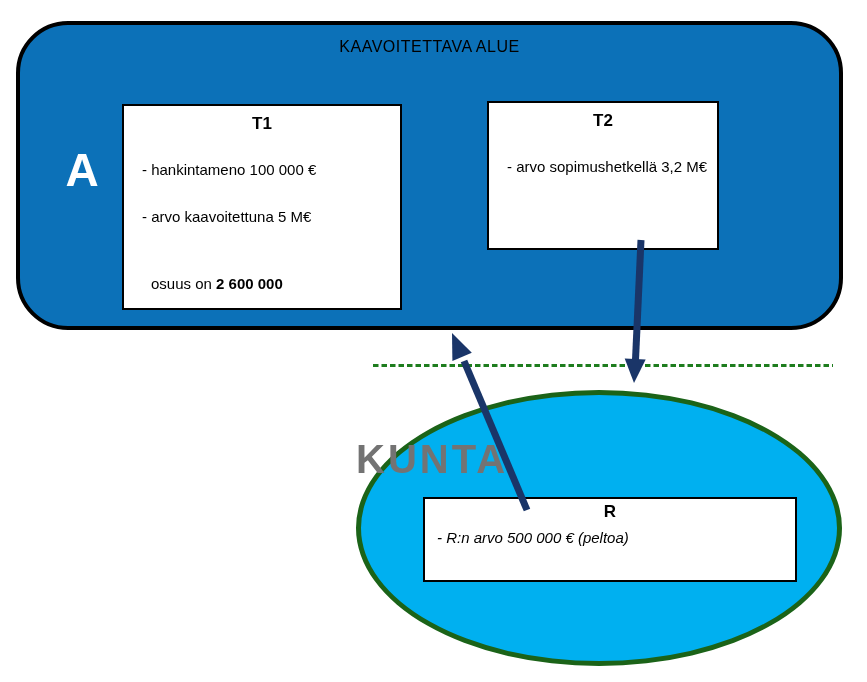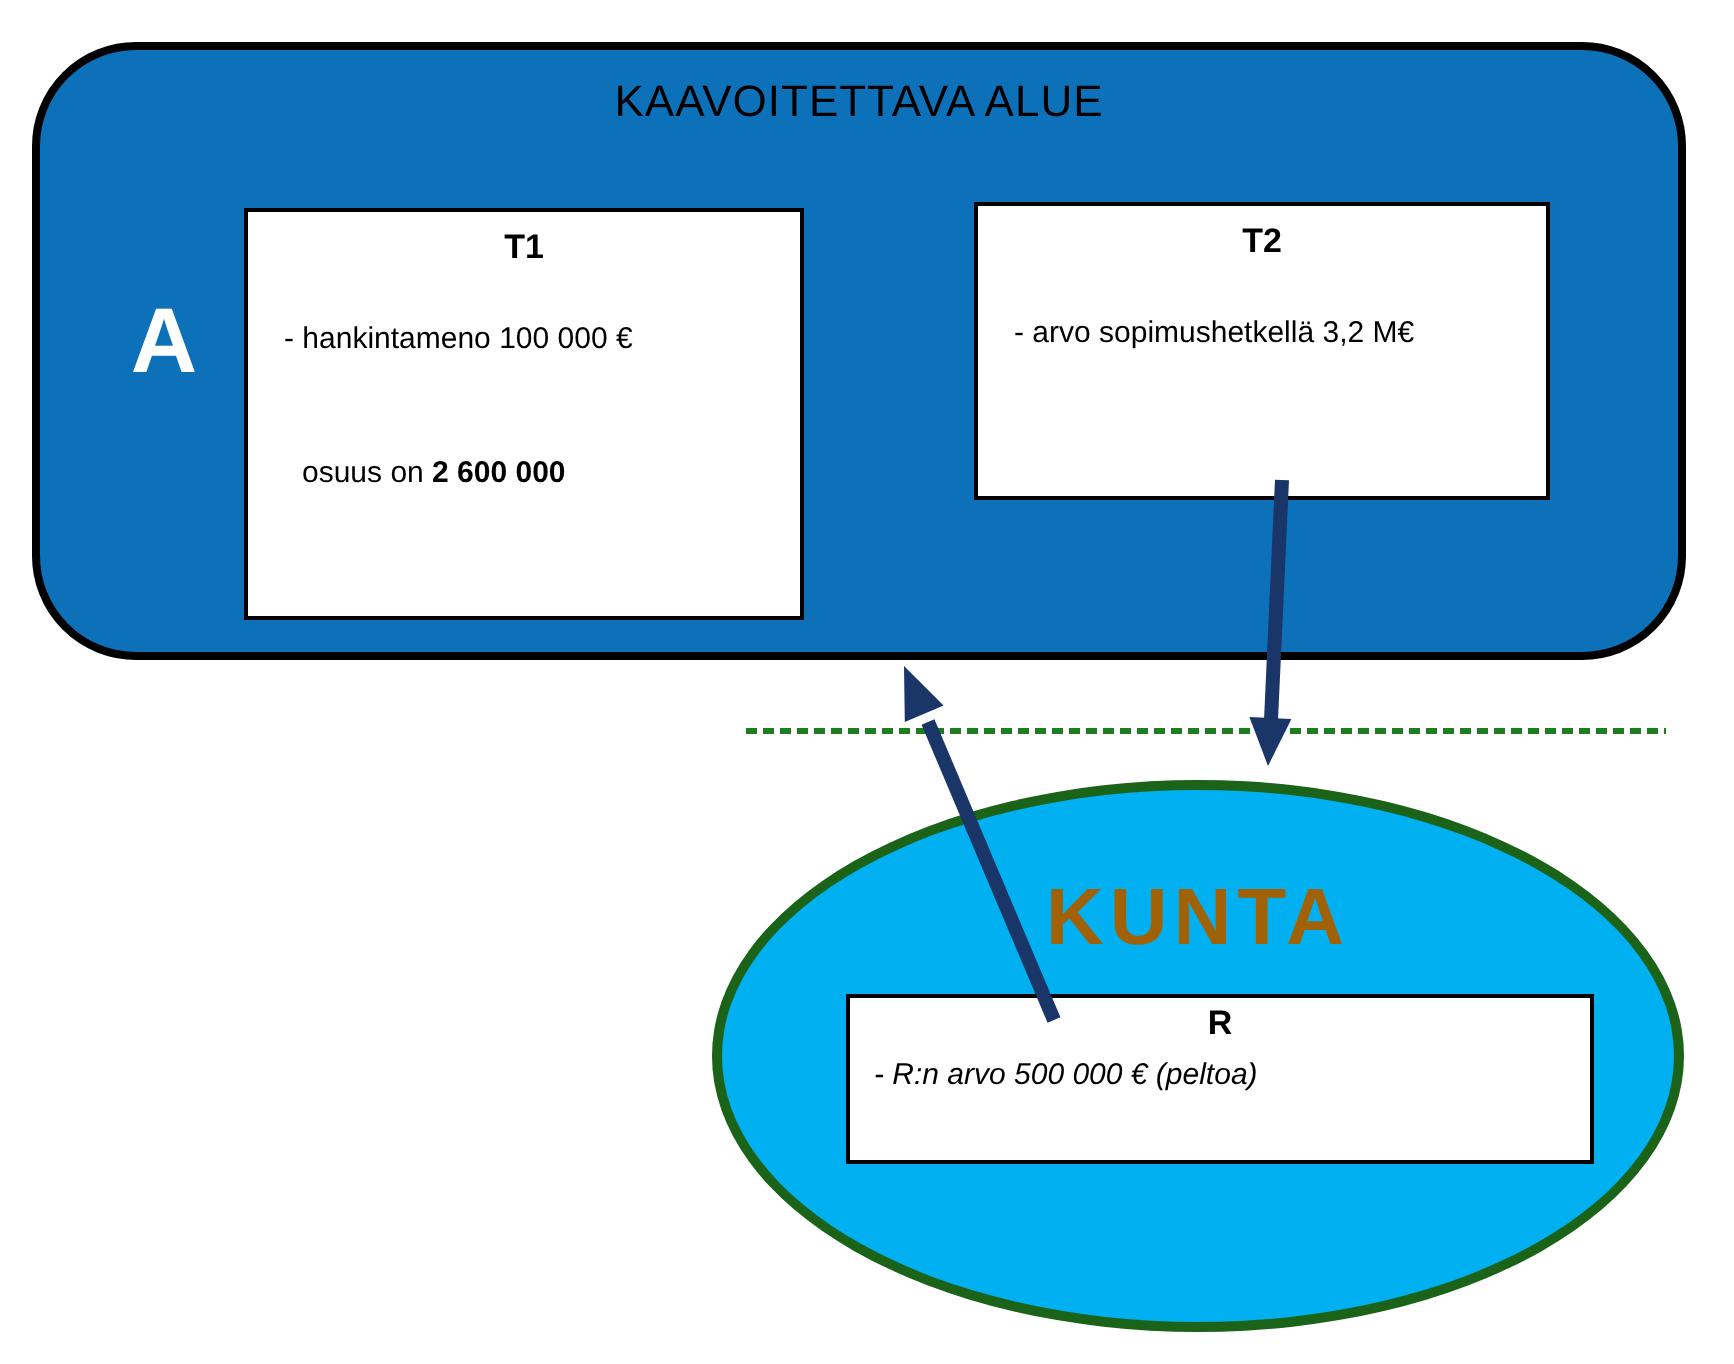--- a/index.html
+++ b/index.html
@@ -8,75 +8,76 @@
     font-family:"Liberation Sans","DejaVu Sans",sans-serif;color:#000;
   }
   
   .area{
     position:absolute;left:16px;top:21px;width:827px;height:309px;
     box-sizing:border-box;border:4px solid #000;border-radius:52px;
     background:var(--area-fill);z-index:1;
   }
   .area-title{
     position:absolute;left:0;top:13px;width:100%;text-align:center;
-    font-size:22px;letter-spacing:.5px;color:#000;
+    font-size:16px;letter-spacing:.5px;color:#000;
   }
   .area-label{
     position:absolute;left:32px;top:118px;width:60px;text-align:center;
     font-size:46px;font-weight:bold;color:#fff;
   }
   
   .box{
     position:absolute;box-sizing:border-box;background:#fff;border:2px solid #000;
     z-index:2;font-size:15px;line-height:20px;
   }
   .box .box-title{text-align:center;font-weight:bold;font-size:17px;}
   .box p{margin:0;padding:0 6px 0 18px;}
   .t1{left:122px;top:104px;width:280px;height:206px;}
   .t1 .box-title{margin-top:8px;}
   .t1 .p1{margin-top:26px;}
   .t1 .p2{margin-top:27px;}
   .t1 .p3{margin-top:27px;}
   .t1 .cont{padding-left:9px;display:inline-block;}
-  .t2{left:487px;top:101px;width:288px;height:149px;}
+  .t2{left:487px;top:101px;width:232px;height:149px;}
   .t2 .box-title{margin-top:8px;}
   .t2 .p1{margin-top:26px;}
   .t2 .p2{margin-top:26px;}
   .rbox{left:423px;top:497px;width:374px;height:85px;}
   .rbox .box-title{margin-top:3px;}
   .rbox p{padding-left:12px;margin-top:5px;line-height:22px;font-style:italic;}
   
   .ellipse{
     position:absolute;left:356px;top:390px;width:486px;height:276px;
     box-sizing:border-box;border:5px solid var(--ellipse-border);border-radius:50%;
     background:var(--ellipse-fill);z-index:1;
   }
   .kunta-title{
-    position:absolute;left:356px;top:437px;width:486px;text-align:center;
-    font-size:40px;font-weight:bold;letter-spacing:3px;color:#a16207;z-index:2;
+    position:absolute;left:356px;top:437px;width:486px;
+    font-size:40px;font-weight:bold;letter-spacing:3px;color:#737373;z-index:2;
   }
   
   .overlay{position:absolute;left:0;top:0;width:867px;height:682px;z-index:3;pointer-events:none;}
 </style>
 </head>
 <body>
 
 <div class="canvas">
 
   <div class="area">
     <div class="area-title">KAAVOITETTAVA ALUE</div>
     <div class="area-label">A</div>
   </div>
 
   <div class="ellipse"></div>
   <div class="kunta-title">KUNTA</div>
 
   <div class="box t1">
     <div class="box-title">T1</div>
     <p class="p1">- hankintameno 100 000 €</p>
+    <p class="p2">- arvo kaavoitettuna 5 M€</p>
     <p class="p3"><br>
       <span class="cont"><span>osuus on </span><b>2 600 000</b></span>
     </p>
   </div>
 
   <div class="box t2">
     <div class="box-title">T2</div>
     <p class="p2">- arvo sopimushetkellä 3,2 M€</p>
   </div>
 

